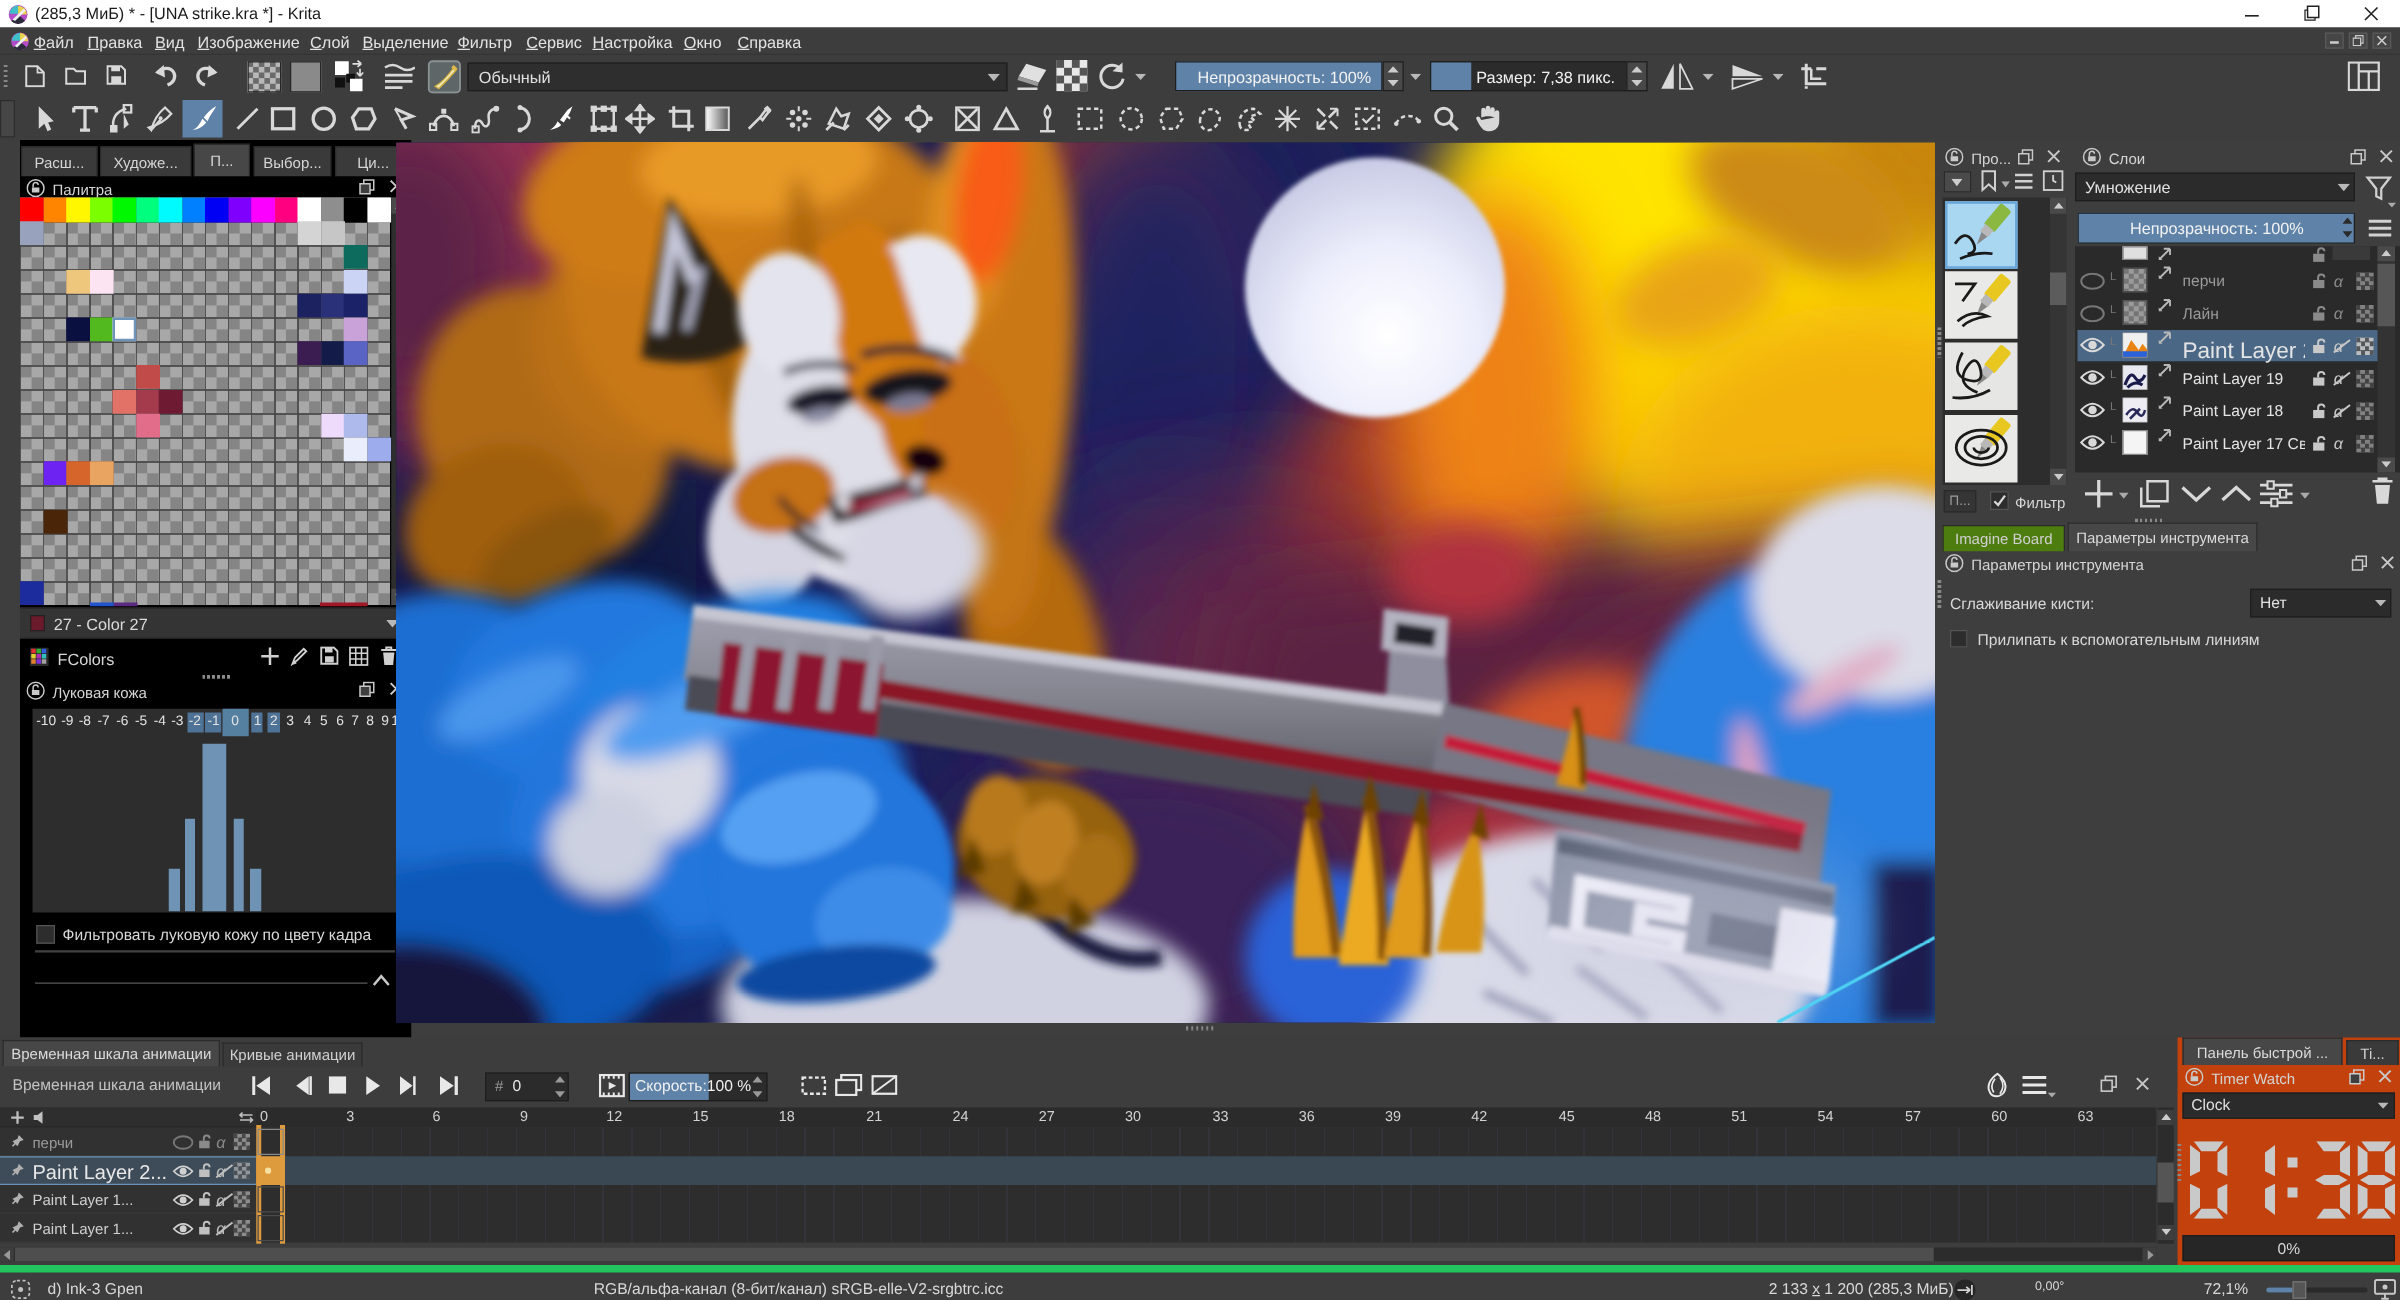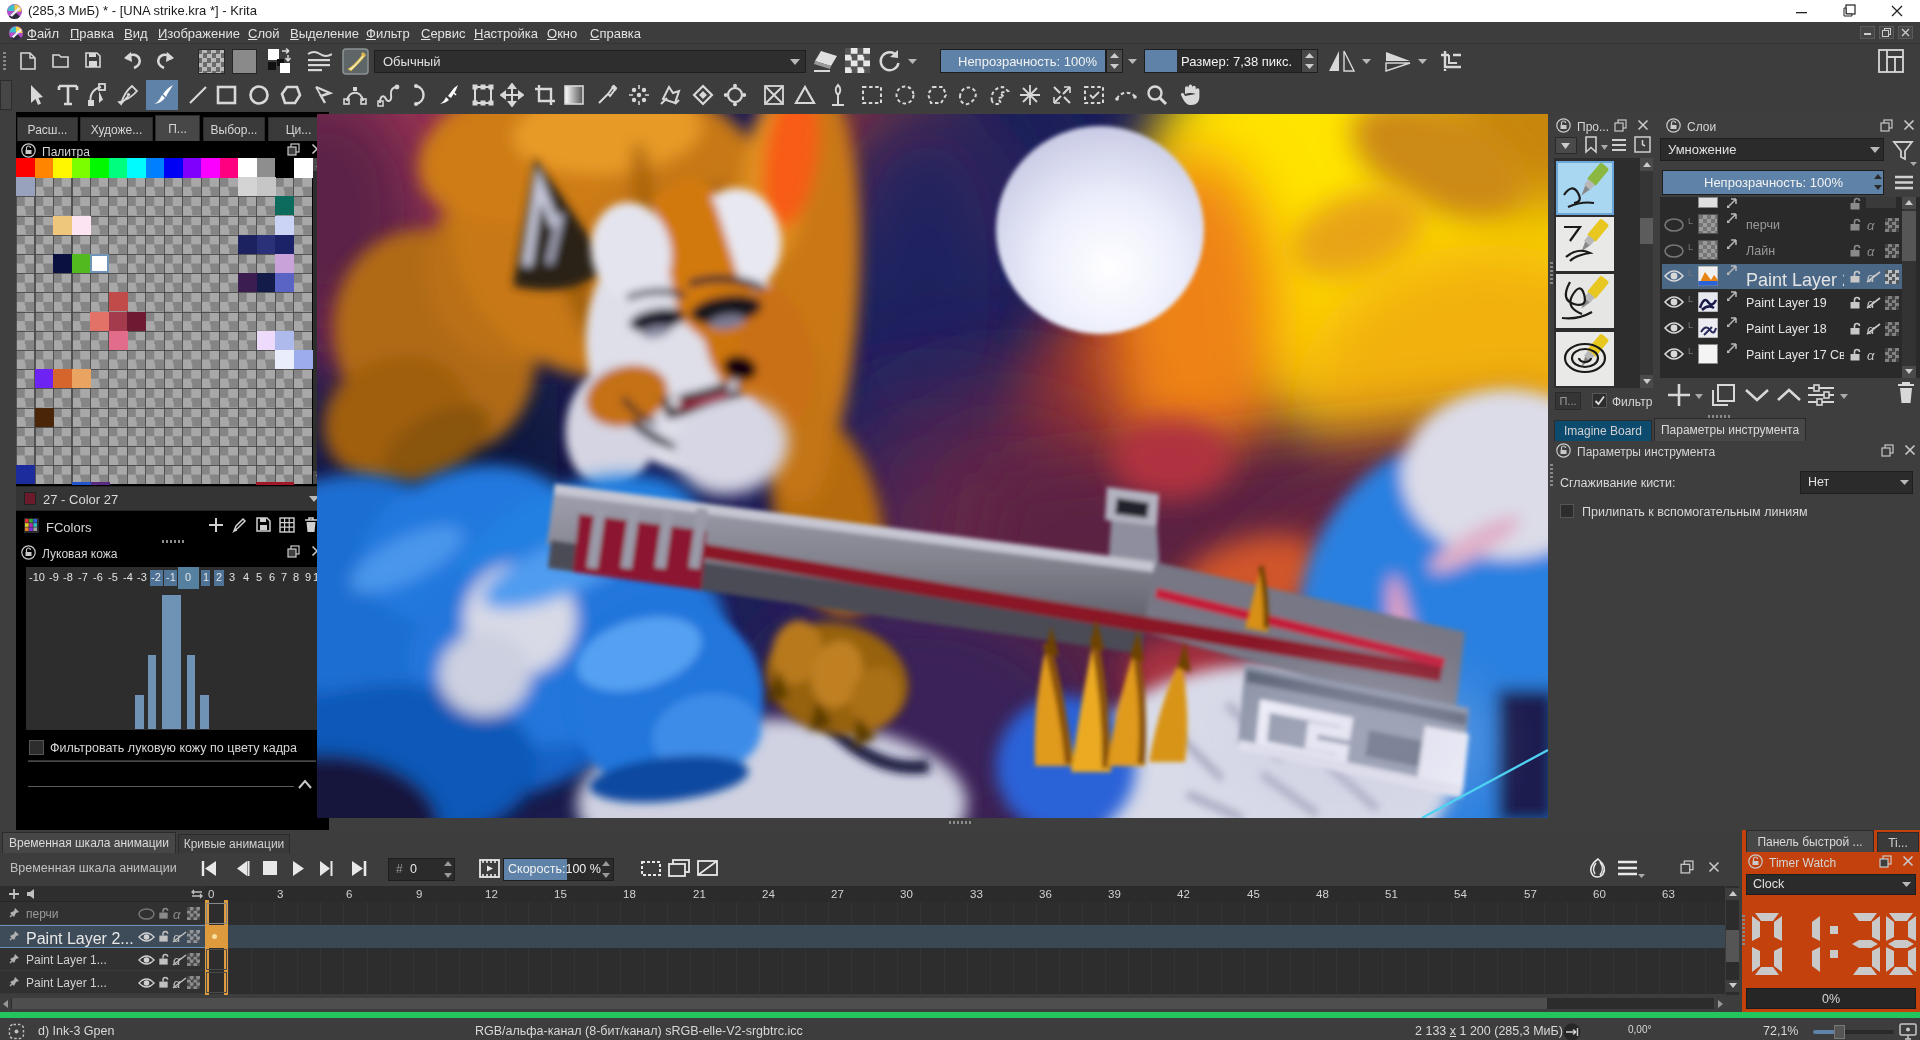--- a/index.html
+++ b/index.html
@@ -990,21 +990,21 @@
         <rect x="11" y="17" width="5" height="6" fill="#3e3e3e" stroke="#d8d8d8" stroke-width="1.6"></rect>
       </svg>
 <svg class="ab" style="left:292px;top:282px" width="8" height="5" viewBox="0 0 8 5">
         <path d="M0 0 L8 0 L4 5 Z" fill="#aaa"></path>
       </svg>
 <svg class="ab" style="left:348px;top:268px" width="20" height="24" viewBox="0 0 20 24">
         <path d="M2 5 H18 M7 5 V3 H13 V5" stroke="#d8d8d8" stroke-width="2" fill="none"></path>
         <path d="M4 8 L5.5 23 H14.5 L16 8 Z" fill="#d8d8d8"></path>
       </svg>
 <div class="ab" style="left:160px;top:303px;width:22px;height:3px;background:repeating-linear-gradient(90deg,#8a8a8a 0 2px,transparent 2px 4px)"></div>
-<div class="ab" style="left:6px;top:308px;width:98px;height:21px;background:#0c4a6e;border:1px solid #2b2b2b;border-bottom:none;text-align:center;line-height:21px;font-size:12px;color:#d0d0d0">Imagine Board</div>
+<div class="ab" style="left:6px;top:308px;width:98px;height:21px;background:#4d7c0f;border:1px solid #2b2b2b;border-bottom:none;text-align:center;line-height:21px;font-size:12px;color:#d0d0d0">Imagine Board</div>
 <div class="ab" style="left:106px;top:306px;width:152px;height:23px;background:#474747;border:1px solid #2b2b2b;border-bottom:none;text-align:center;line-height:23px;font-size:12px;color:#dadada">Параметры инструмента</div>
 <svg class="ab" style="left:8px;top:331px" width="15" height="15" viewBox="0 0 15 15">
         <circle cx="7.5" cy="7.5" r="6.7" fill="none" stroke="#c9c9c9" stroke-width="1.2"></circle>
         <rect x="4.5" y="7" width="6" height="4" fill="#c9c9c9"></rect>
         <path d="M5.5 7 V5 a2 2 0 0 1 4 0" fill="none" stroke="#c9c9c9" stroke-width="1.2"></path>
       </svg>
 <div class="txt" style="left:29px;top:333px;font-size:12px;color:#d5d5d5">Параметры инструмента</div>
 <svg class="ab" style="left:333px;top:332px" width="13" height="13" viewBox="0 0 13 13">
         <rect x="4" y="1" width="8" height="8" fill="none" stroke="#c9c9c9" stroke-width="1.2"></rect>
         <rect x="1" y="4" width="8" height="8" fill="#3e3e3e" stroke="#c9c9c9" stroke-width="1.2"></rect>

